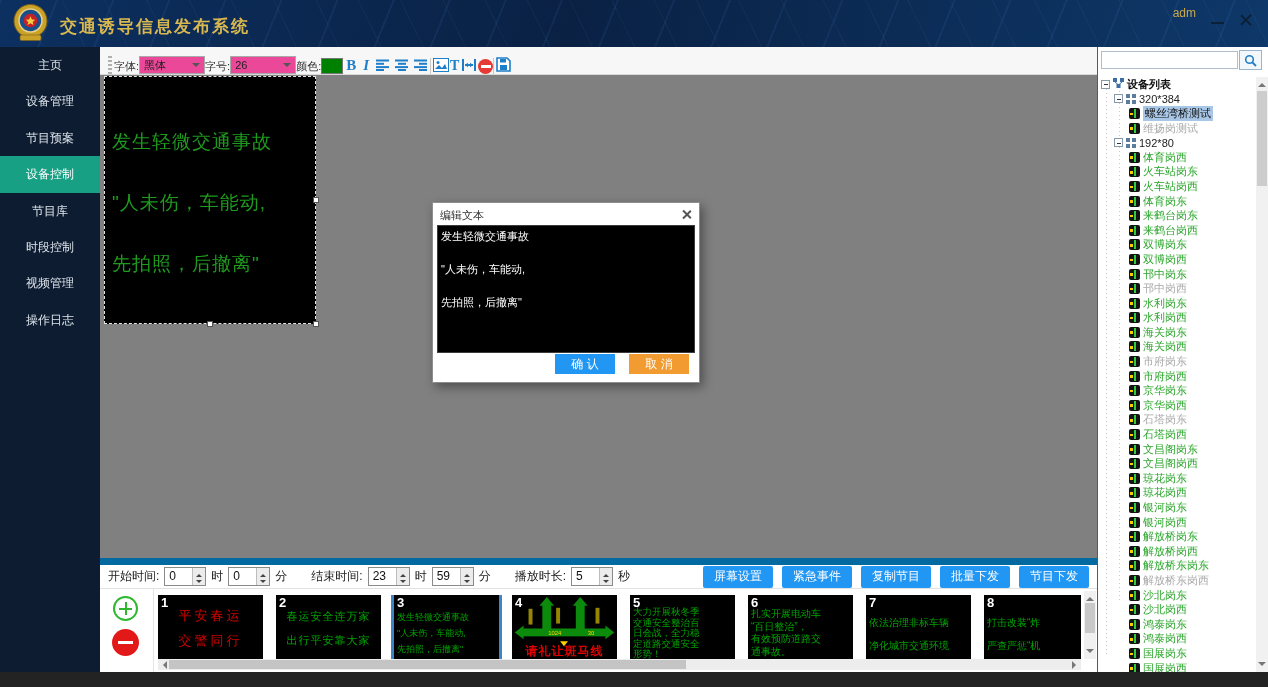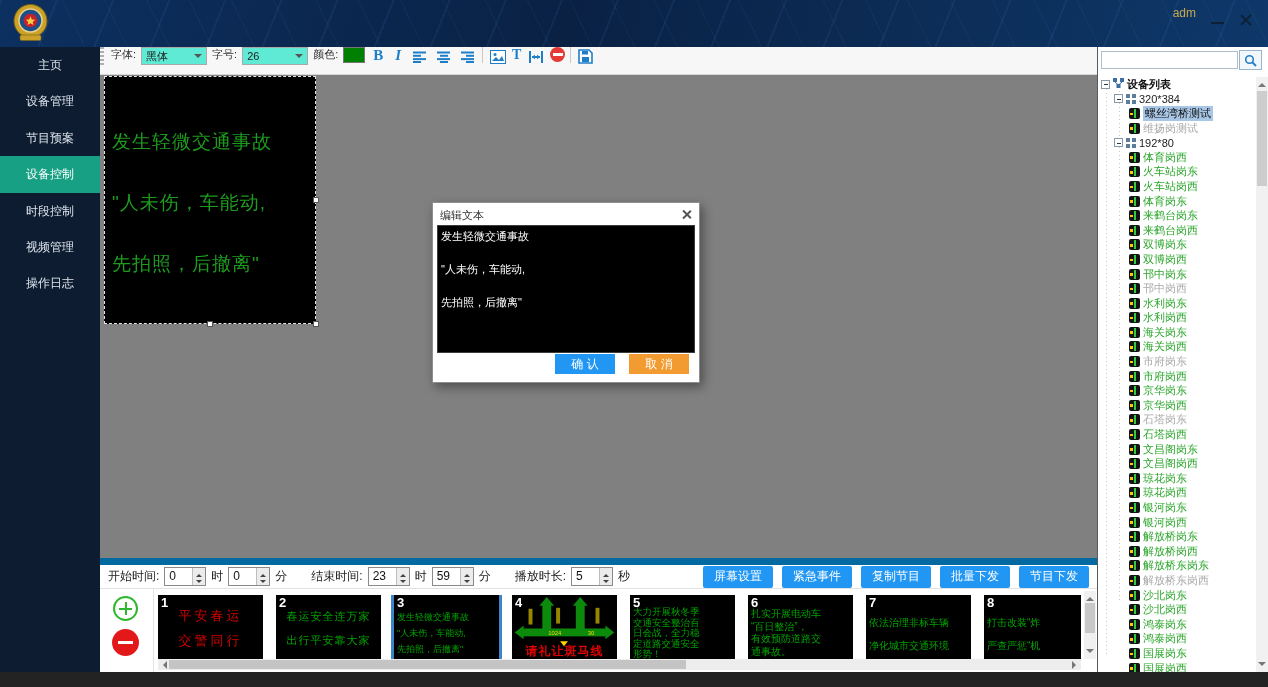--- a/index.html
+++ b/index.html
@@ -20,24 +20,24 @@
 .win-close{position:absolute;right:14px;top:12px;width:16px;height:16px;cursor:pointer}
 .win-close::before,.win-close::after{content:'';position:absolute;left:7px;top:1px;width:2.4px;height:14px;background:#0c2038}
 .win-close::before{transform:rotate(45deg)}.win-close::after{transform:rotate(-45deg)}
 
 
 .sidebar{position:absolute;left:0;top:47px;width:100px;height:625px;background:#0d1c30;padding-top:0}
 .side-item{height:36.4px;line-height:36.4px;text-align:center;color:#dde4ec;font-size:12px;cursor:pointer}
 .side-item.active{background:#17a084;color:#fff}
 
 
-.main-toolbar{position:absolute;left:100px;top:47px;width:997px;height:28px;background:#f7f7f7;border-bottom:1px solid #d8d8d8;display:flex;align-items:flex-start;gap:5px;padding-left:0}
+.main-toolbar{position:absolute;left:100px;top:47px;width:997px;height:28px;background:#f7f7f7;border-bottom:1px solid #d8d8d8;display:flex;align-items:flex-end;padding-left:8px}
 .handle{width:4px;height:18px;background:repeating-linear-gradient(to bottom,#b0b0b0 0 2px,transparent 2px 4px);margin-right:2px}
 .tb-lbl{font-size:11px;color:#333}
-.tb-select{height:18px;width:66px;border:1px solid #a9a9a9;background:#5eead4;font-size:11px;color:#222;display:flex;align-items:center;padding:0 4px;cursor:pointer}
+.tb-select{height:18px;width:66px;border:1px solid #a9a9a9;background:#ec4899;font-size:11px;color:#222;display:flex;align-items:center;padding:0 4px;cursor:pointer}
 .tb-select span{flex:1}
 .dda{width:0;height:0;border:4px solid transparent;border-top-color:#555;margin-top:4px}
 .swatch{width:22px;height:16px;background:#008000;border:1px solid #777;cursor:pointer}
 .tb-b{color:#1f7ec8;font-weight:bold;font-size:15px;font-family:"Liberation Serif",serif;padding:0 3px;cursor:pointer}
 .tb-i{color:#1f7ec8;font-style:italic;font-weight:bold;font-size:15px;font-family:"Liberation Serif",serif;padding:0 4px;cursor:pointer}
 .tb-icon{width:19px;height:19px;display:flex;align-items:center;justify-content:center;cursor:pointer}
 .sep{width:1px;height:16px;background:#c9c9c9}
 .forbid{width:15px;height:15px;border-radius:50%;background:#e53935;position:relative}
 .forbid::after{content:'';position:absolute;left:2.5px;top:6px;width:10px;height:3px;background:#fff}
 .tb-t{color:#1f7ec8;font-weight:bold;font-size:14px;font-family:"Liberation Serif",serif;cursor:pointer}
@@ -144,30 +144,32 @@
   <div class="header">
     <span class="logo">
       <svg width="37" height="39" viewBox="0 0 37 39">
         <ellipse cx="18.5" cy="17" rx="16.5" ry="16.5" fill="#c9a227" stroke="#7d621a"></ellipse>
         <circle cx="18.5" cy="16.5" r="11.5" fill="#1c4f8a" stroke="#e8d08a" stroke-width="1.5"></circle>
         <circle cx="18.5" cy="16.5" r="6.8" fill="#c8202a"></circle>
         <polygon points="18.5,12.3 19.9,15.4 23.2,15.7 20.7,17.9 21.5,21.1 18.5,19.3 15.5,21.1 16.3,17.9 13.8,15.7 17.1,15.4" fill="#f4d03f"></polygon>
         <rect x="8" y="31" width="21" height="5.5" rx="1.5" fill="#c9a227" stroke="#7d621a" stroke-width=".6"></rect>
       </svg>
     </span>
+    <span class="app-title">交通诱导信息发布系统</span>
     <span class="user">adm</span>
     <span class="win-min"></span>
     <span class="win-close"></span>
   </div>
 
   <div class="sidebar" id="sidebar">
       <div class="side-item">主页</div>
       <div class="side-item">设备管理</div>
       <div class="side-item">节目预案</div>
       <div class="side-item active">设备控制</div>
+      <div class="side-item">节目库</div>
       <div class="side-item">时段控制</div>
       <div class="side-item">视频管理</div>
       <div class="side-item">操作日志</div>
     </div>
 
   <div class="main-toolbar">
     <span class="handle"></span>
     <span class="tb-lbl">字体:</span>
     <span class="tb-select">
         <span>黑体</span>

